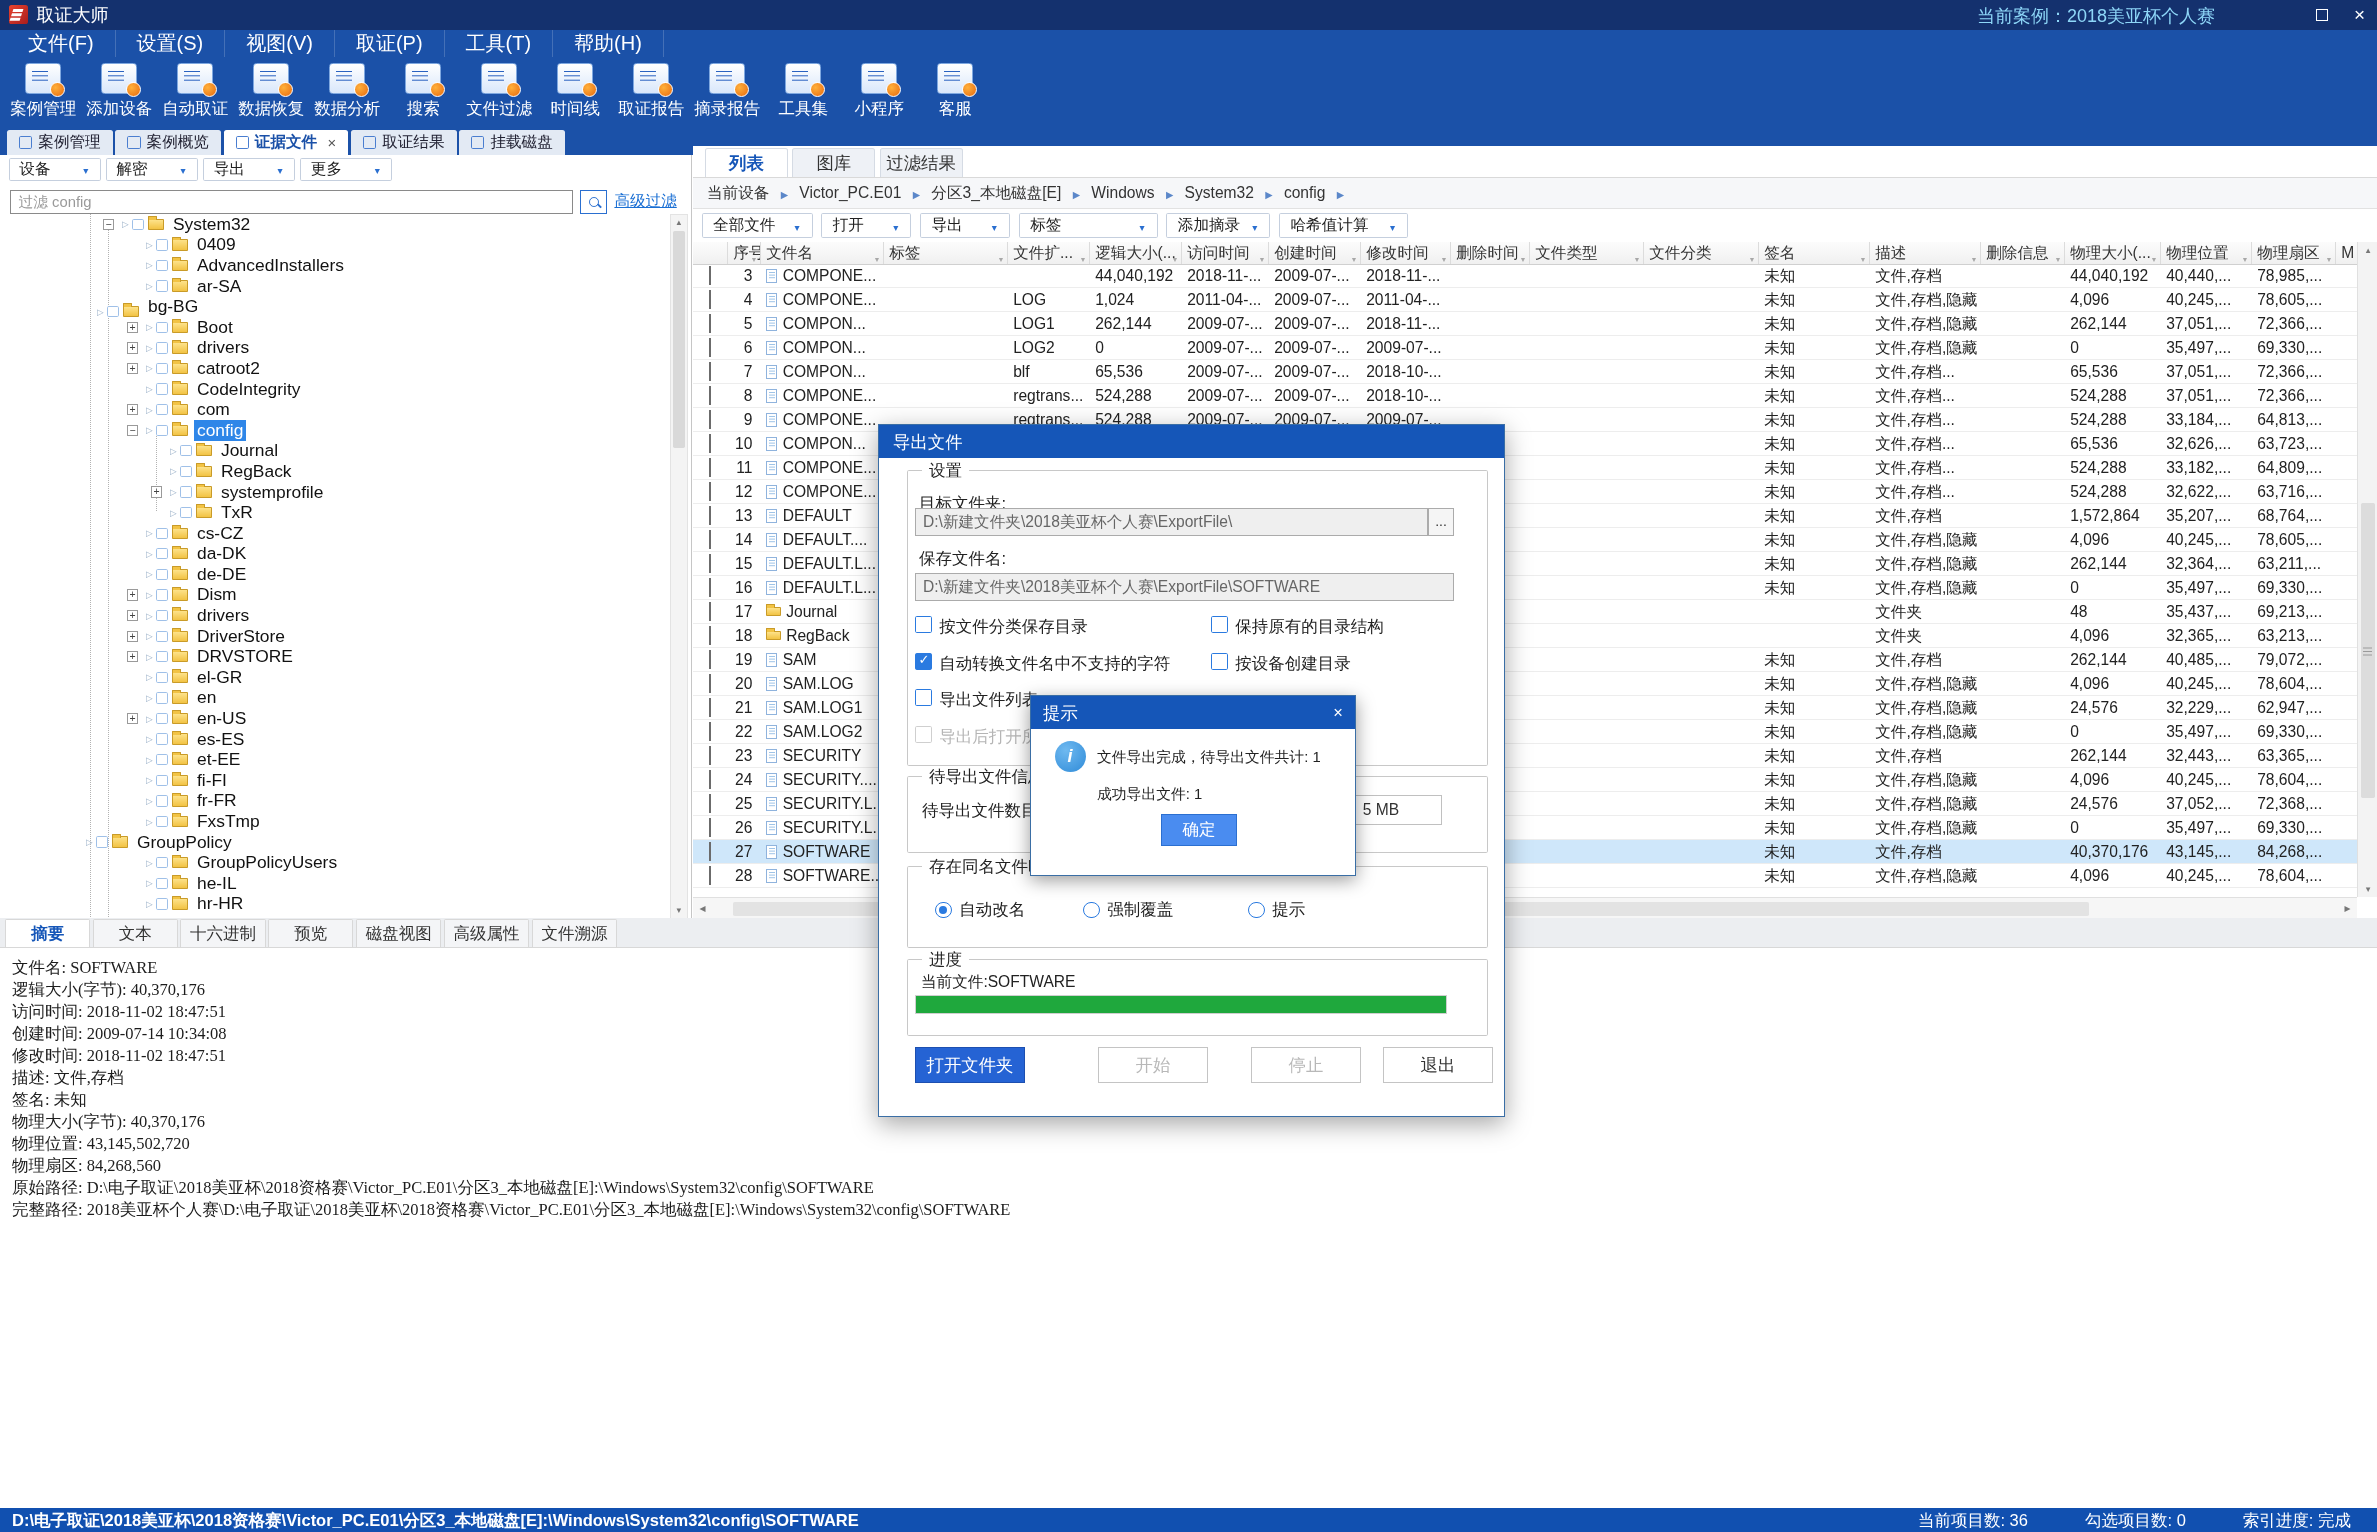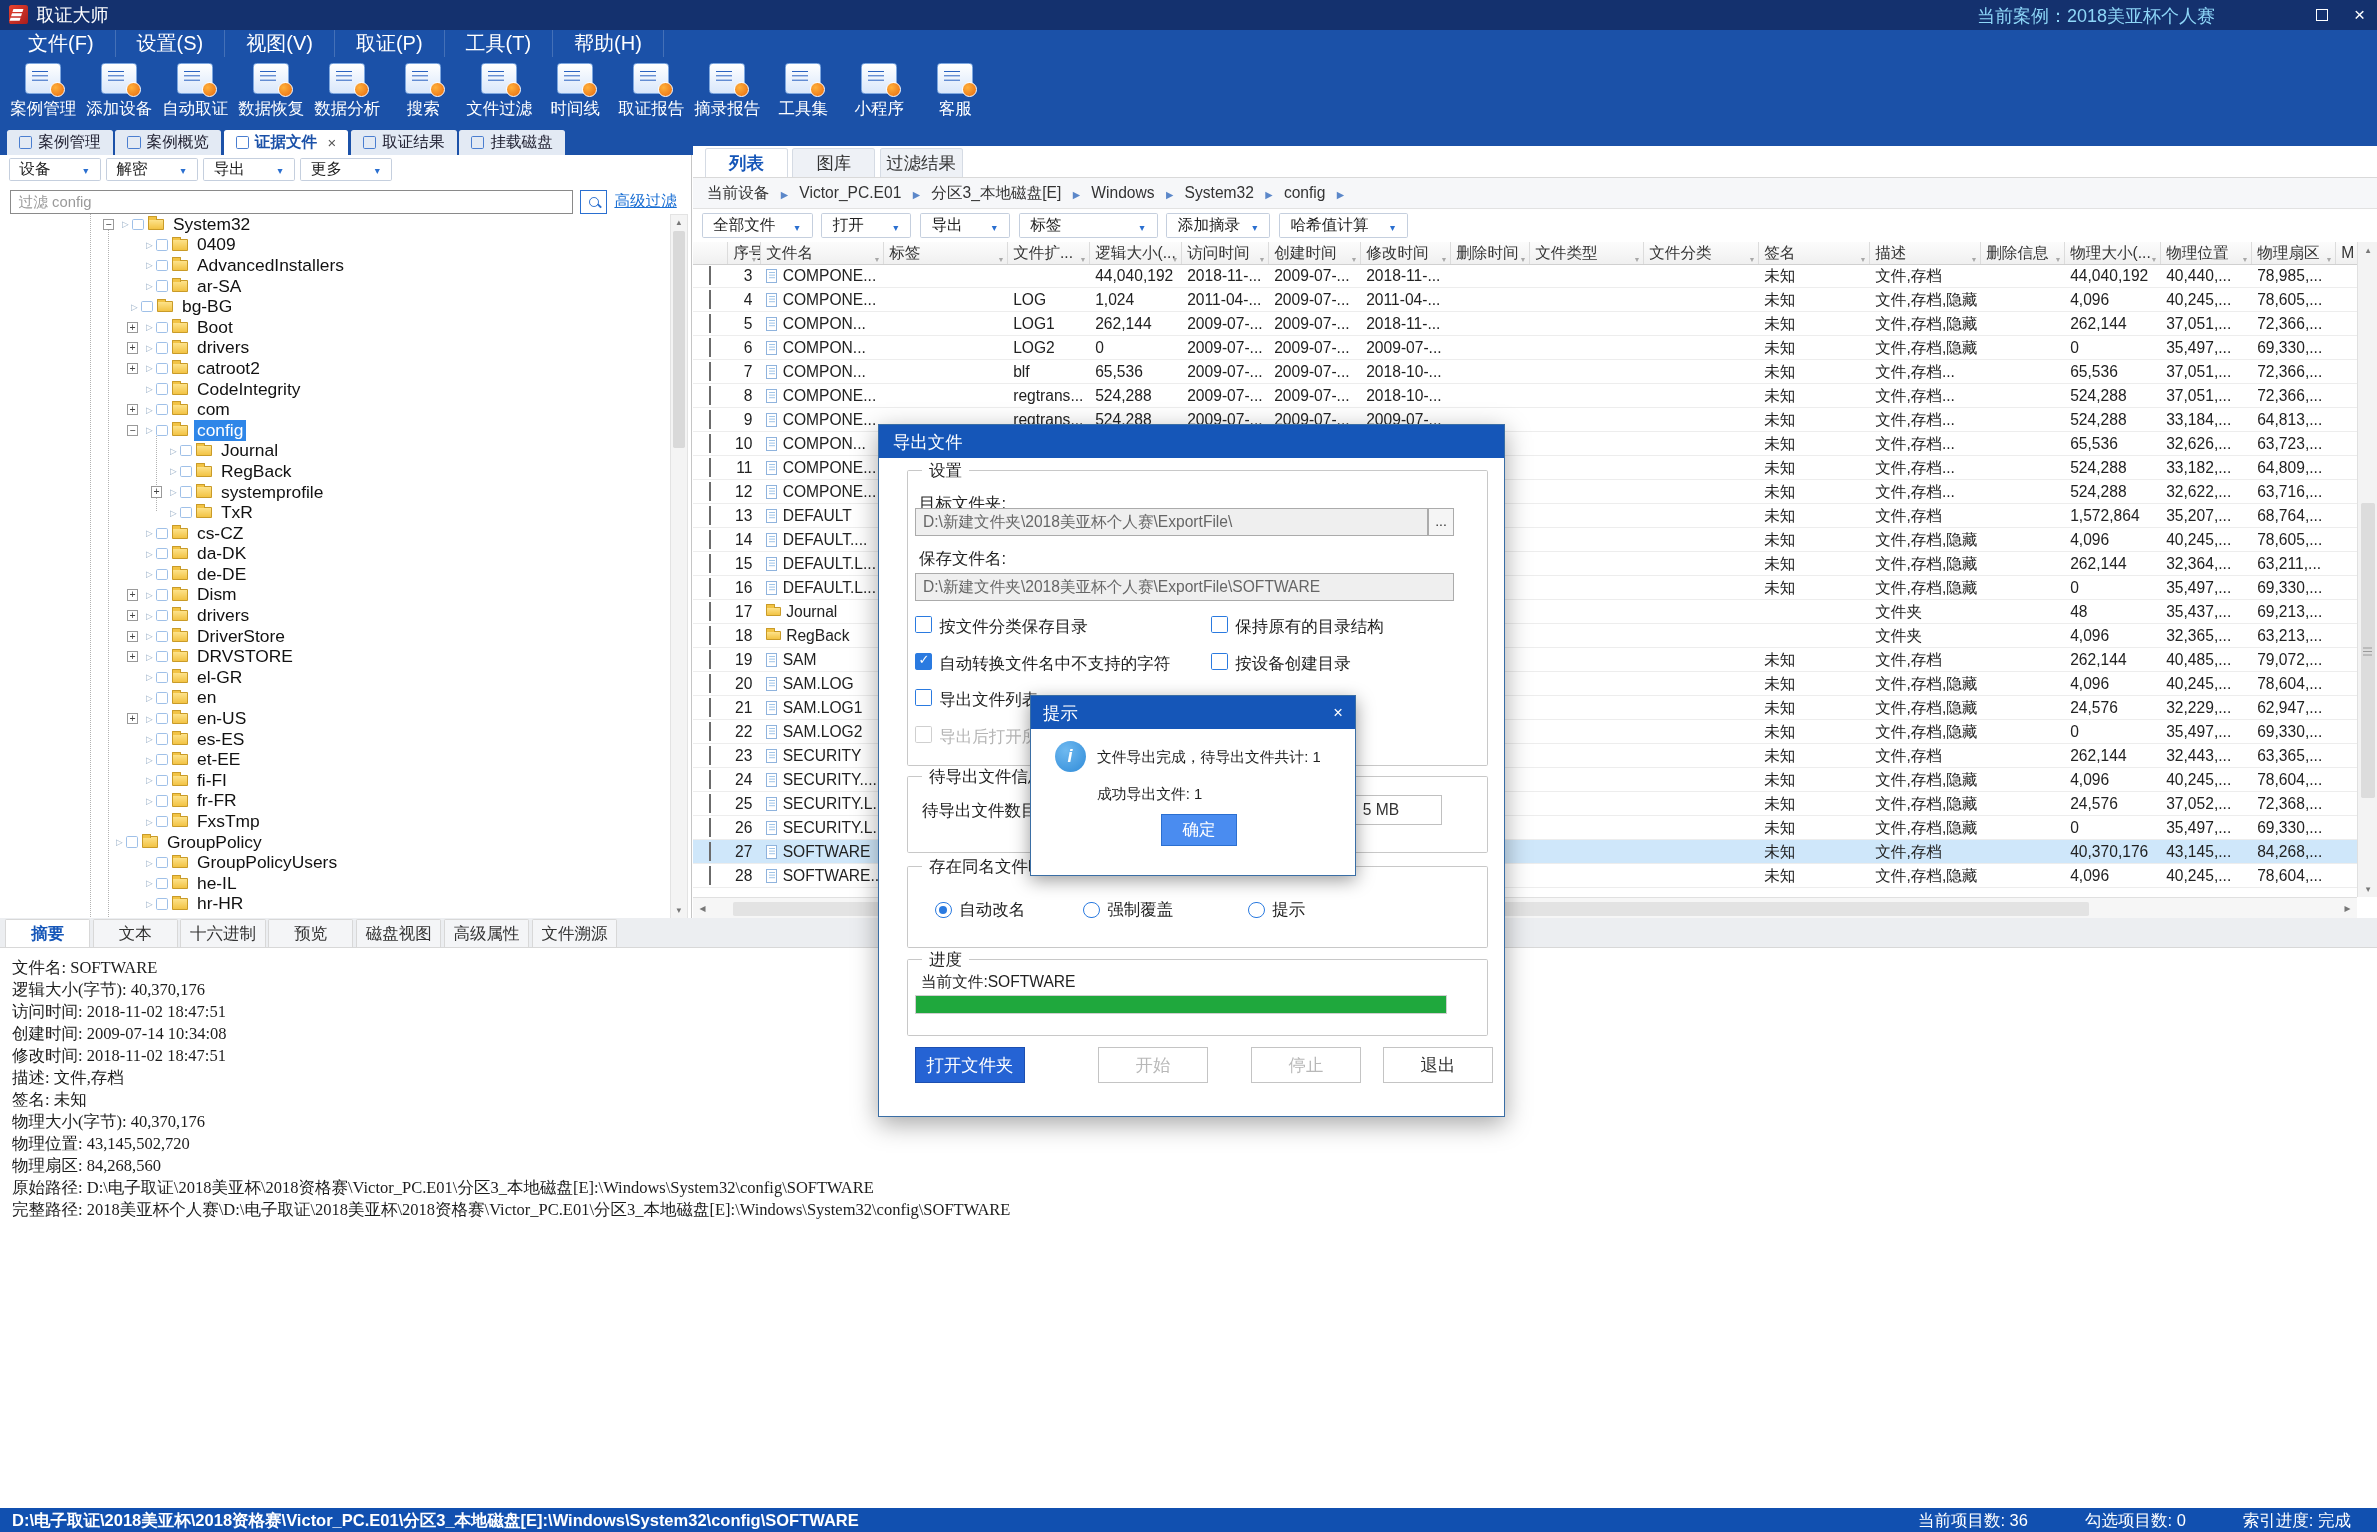--- a/index.html
+++ b/index.html
@@ -339,21 +339,21 @@
           <span class="folder-ic"></span>
           <span class="tlab">AdvancedInstallers</span>
         </div>
         <div class="trow" style="padding-left: 127px;">
           <span class="exp none"></span>
           <span class="tri"></span>
           <span class="tcb"></span>
           <span class="folder-ic"></span>
           <span class="tlab">ar-SA</span>
         </div>
-        <div class="trow" style="padding-left: 112px;">
+        <div class="trow" style="padding-left: 78px; align-items: flex-end;">
           <span class="exp none"></span>
           <span class="tri"></span>
           <span class="tcb"></span>
           <span class="folder-ic"></span>
           <span class="tlab">bg-BG</span>
         </div>
         <div class="trow" style="padding-left: 127px;">
           <span class="exp">+</span>
           <span class="tri"></span>
           <span class="tcb"></span>
@@ -521,21 +521,21 @@
           <span class="folder-ic"></span>
           <span class="tlab">fr-FR</span>
         </div>
         <div class="trow" style="padding-left: 127px;">
           <span class="exp none"></span>
           <span class="tri"></span>
           <span class="tcb"></span>
           <span class="folder-ic"></span>
           <span class="tlab">FxsTmp</span>
         </div>
-        <div class="trow" style="padding-left: 97px;">
+        <div class="trow" style="padding-left: 67px;">
           <span class="exp none"></span>
           <span class="tri"></span>
           <span class="tcb"></span>
           <span class="folder-ic"></span>
           <span class="tlab">GroupPolicy</span>
         </div>
         <div class="trow" style="padding-left: 127px;">
           <span class="exp none"></span>
           <span class="tri"></span>
           <span class="tcb"></span>

